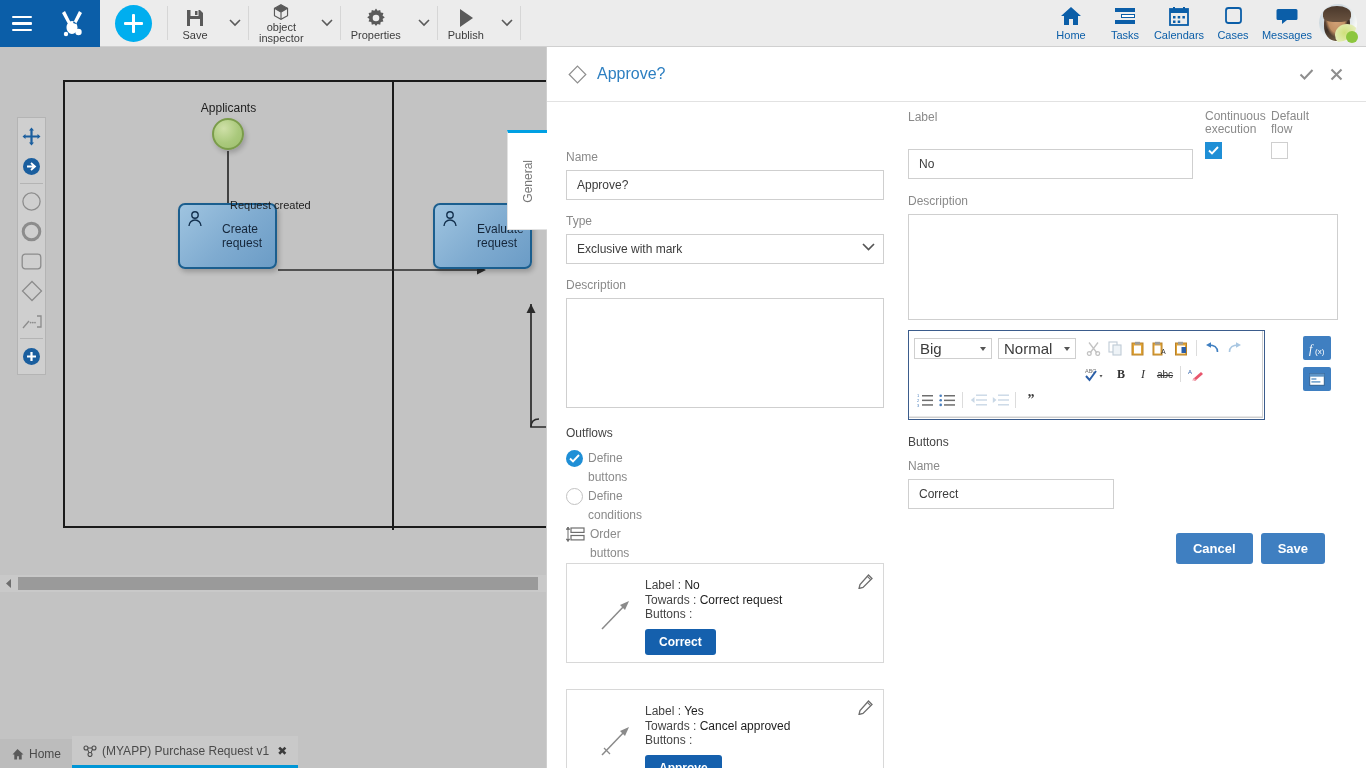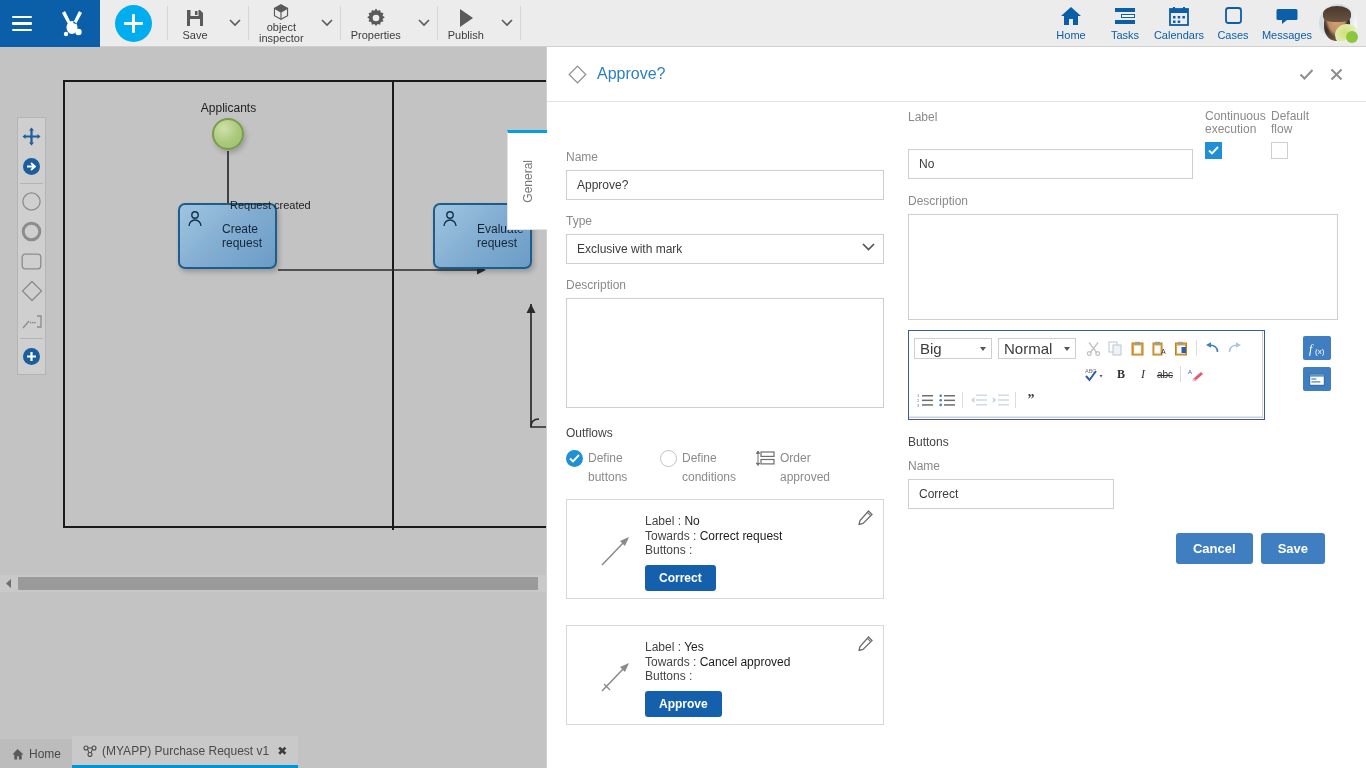--- a/index.html
+++ b/index.html
@@ -188,36 +188,36 @@
     width: 100%; height: 30px; border: 1px solid #cfcfcf; background: #fff;
     font-size: 12px; color: #3c3c3c; padding: 0 26px 0 10px;
     display: flex; align-items: center; cursor: pointer;
   }
   .sel-caret { position: absolute; right: 9px; top: 9px; pointer-events: none; }
   #left-col { position: absolute; left: 19px; top: 103px; width: 318px; }
   #right-col { position: absolute; left: 361px; top: 63px; width: 440px; }
 
   
   #outflows-title { font-size: 12px; color: #444; margin-top: 14px; }
-  #outflow-modes { display: flex; align-items: flex-start; margin-top: 9px; }
+  #outflow-modes { display: flex; align-items: flex-start; margin-top: 9px; flex-direction: column; }
   .of-mode { display: flex; align-items: flex-start; cursor: pointer; }
   .of-mode .of-text { font-size: 12px; color: #8a8a8a; line-height: 19px; max-width: 66px; }
   .radio-on {
     width: 17px; height: 17px; border-radius: 50%; background: #1f8fd6;
     display: flex; align-items: center; justify-content: center; flex: none; margin-right: 5px; margin-top: 1px;
   }
   .radio-off {
     width: 17px; height: 17px; border-radius: 50%; background: #fff;
     border: 1.5px solid #c2c2c2; flex: none; margin-right: 5px; margin-top: 1px;
   }
   .order-icon { flex: none; margin-right: 5px; margin-top: 1px; }
 
   .outflow-card {
     border: 1px solid #d8d8d8; background: #fff; position: relative;
-    padding: 14px 12px; margin-top: 12px; height: 100px;
+    padding: 14px 12px; height: 100px;
   }
   .outflow-card .of-arrow { position: absolute; left: 32px; top: 34px; }
   .outflow-card .of-pencil { position: absolute; right: 10px; top: 10px; cursor: pointer; }
   .of-lines { margin-left: 66px; }
   .of-line { font-size: 12px; color: #444; line-height: 14.5px; }
   .of-line b { font-weight: normal; color: #1d1d1d; }
   .of-btn {
     display: inline-block; margin-top: 7px; background: #1560ad; color: #fff;
     font-size: 12px; font-weight: bold; padding: 6px 14px; border-radius: 3px;
     cursor: pointer;
@@ -601,21 +601,21 @@
       <div class="of-mode" style="width:96px">
         <span class="radio-off"></span>
         <span class="of-text">Define conditions</span>
       </div>
       <div class="of-mode">
         <svg class="order-icon" width="19" height="17" viewBox="0 0 19 17">
           <rect x="5" y="2" width="13" height="4.4" fill="none" stroke="#6e6e6e" stroke-width="1.2"></rect>
           <rect x="5" y="9.5" width="13" height="4.4" fill="none" stroke="#6e6e6e" stroke-width="1.2"></rect>
           <path d="M2 1 L3.6 3.4 H0.4 Z M2 15.5 L0.4 13.1 H3.6 Z M2 4 V12.5" fill="#6e6e6e" stroke="#6e6e6e" stroke-width="1"></path>
         </svg>
-        <span class="of-text">Order approved</span>
+        <span class="of-text">Order buttons</span>
       </div>
     </div>
 
     
     <div class="outflow-card">
       <svg class="of-arrow" width="34" height="34" viewBox="0 0 34 34">
         <path d="M3 31 L27 6" stroke="#8a8a8a" stroke-width="1.5" fill="none"></path>
         <path d="M30 3 L21 7 L26 12 Z" fill="#8a8a8a"></path>
       </svg>
       <svg class="of-pencil" width="15" height="15" viewBox="0 0 15 15">

